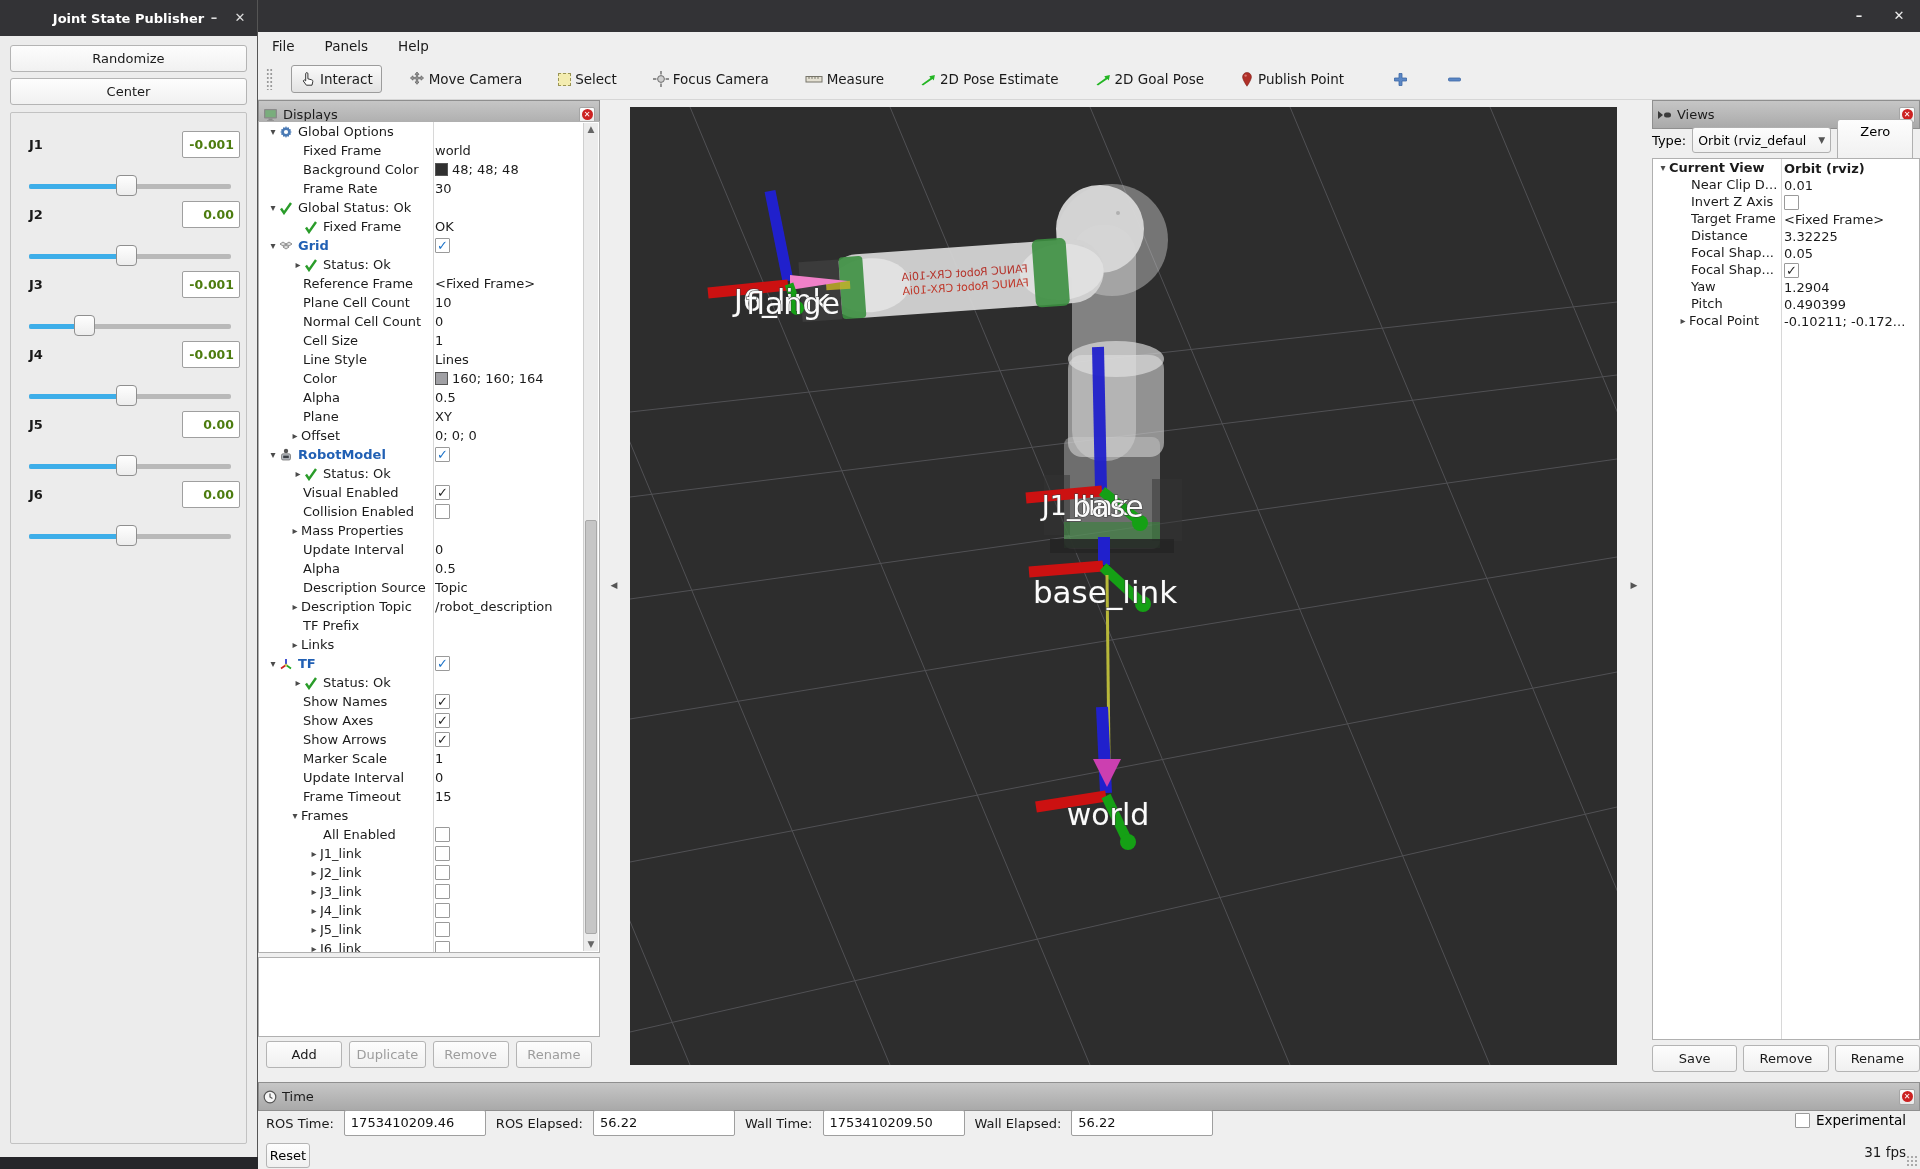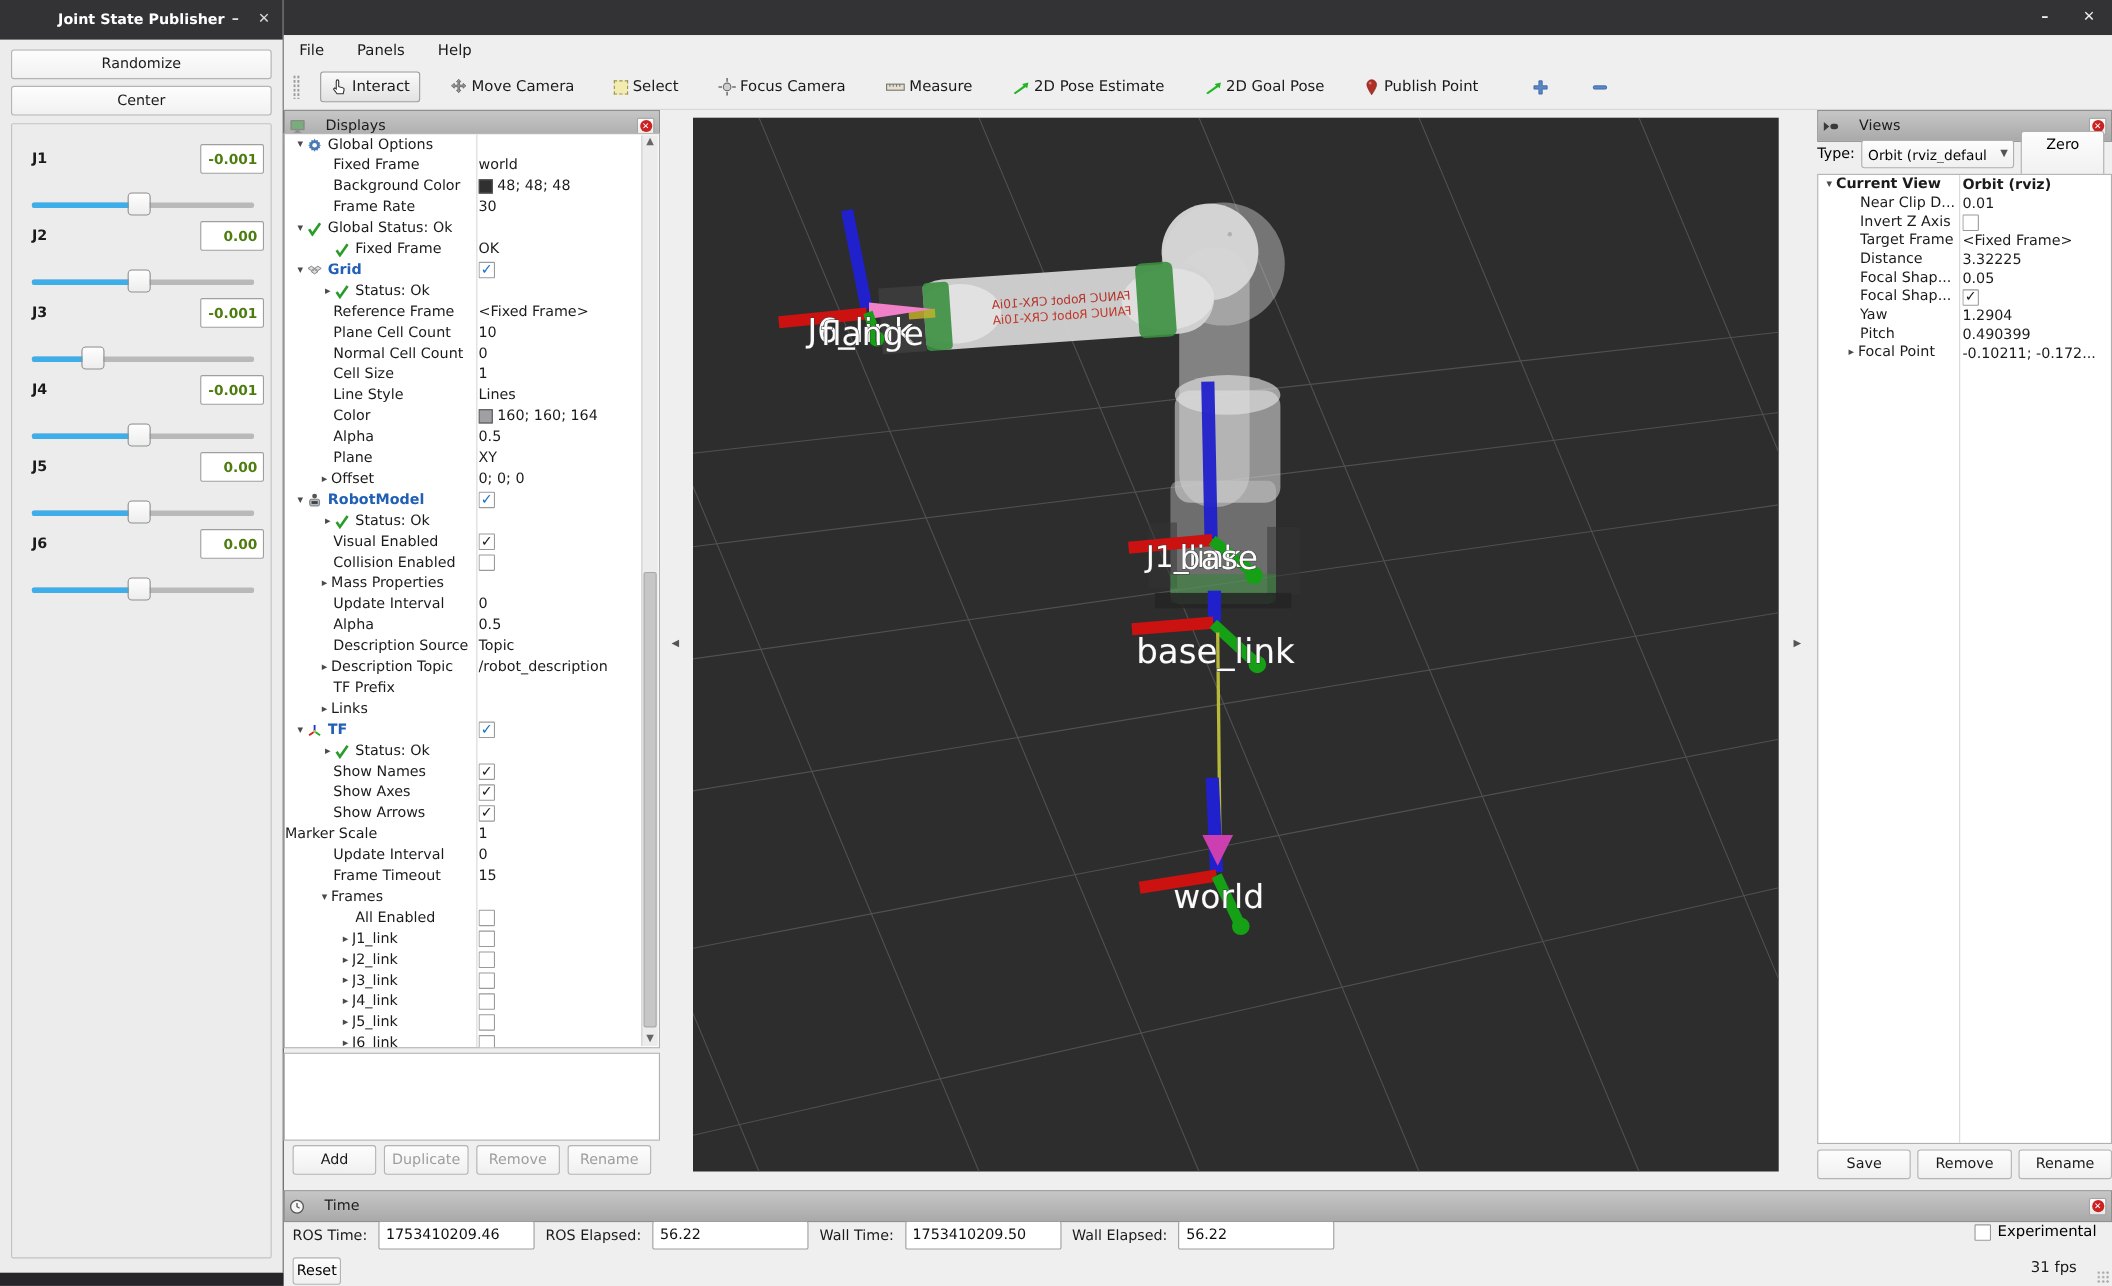--- a/index.html
+++ b/index.html
@@ -37,21 +37,21 @@
     display:flex;align-items:center;padding-left:8px;gap:18px;font-size:13.5px;color:#1a1a1a;}
   .drag-dots{width:7px;height:22px;background-image:radial-gradient(#9a9a9a 1px,transparent 1.3px);background-size:3.5px 4px;}
   .tool-btn{display:flex;align-items:center;gap:4px;padding:5px 8px;border:1px solid transparent;border-radius:3px;}
   .tool-btn.selected{background:linear-gradient(#fafafa,#e2e2e2);border:1px solid #9c9c9c;}
   .tool-btn svg,.tool-btn .sel-box{flex:none;}
   .sel-box{width:13px;height:13px;background:#f3ecb0;border:1px dashed #9a9454;}
   .small-tool{width:26px;height:26px;display:flex;align-items:center;justify-content:center;border-radius:3px;}
 
   
   .panel-title{height:29px;background:linear-gradient(#c6c6c6,#a9a9a9);border:1px solid #8f8f8f;
-    display:flex;align-items:center;padding:0 4px;font-size:13px;color:#1c1c1c;gap:18px;}
+    display:flex;align-items:center;padding:0 4px;font-size:13px;color:#1c1c1c;gap:5px;}
   .panel-title .grow{flex:1;}
   .panel-close{width:16px;height:16px;background:linear-gradient(#fefefe,#e8e8e8);border:1px solid #a5a5a5;border-radius:2px;
     display:flex;align-items:center;justify-content:center;}
   .panel-close i{width:11px;height:11px;border-radius:50%;background:#cc2222;color:#fff;font-style:normal;
     font-size:8px;line-height:11px;text-align:center;font-weight:bold;display:block;}
 
   
   #displays{position:absolute;left:258px;top:100px;width:342px;}
   #disp-tree{position:absolute;left:0;top:21px;width:342px;height:832px;background:#fff;border:1px solid #b0b0b0;overflow:hidden;}
   .col-sep{position:absolute;top:0;bottom:0;width:1px;background:#d8d8d8;}
@@ -91,21 +91,21 @@
   #views-buttons{position:absolute;left:0;top:945px;width:268px;height:27px;display:flex;gap:6px;}
 
   
   #time{position:absolute;left:258px;top:1082px;right:0;height:87px;background:#efefef;}
   #time-fields{position:absolute;left:8px;top:27px;height:28px;display:flex;align-items:center;gap:10px;font-size:13px;color:#1a1a1a;}
   .time-input{width:142px;height:26px;background:#fff;border:1px solid #9f9f9f;border-radius:2px;
     font-size:13px;line-height:24px;padding-left:6px;color:#111;white-space:nowrap;overflow:hidden;}
   #time-reset{position:absolute;left:8px;top:61px;width:44px;height:25px;background:linear-gradient(#fdfdfd,#f0f0f0);
     border:1px solid #b4b4b4;border-radius:3px;font-size:13px;text-align:center;line-height:23px;}
   #time-exp{position:absolute;right:14px;top:30px;display:flex;align-items:center;gap:6px;font-size:13.5px;}
-  #time-fps{position:absolute;right:32px;top:62px;font-size:13.5px;color:#1a1a1a;}
+  #time-fps{position:absolute;right:14px;top:62px;font-size:13.5px;color:#1a1a1a;}
   #grip{position:absolute;right:2px;bottom:2px;width:12px;height:12px;
     background-image:radial-gradient(#aaa 1px,transparent 1.2px);background-size:4px 4px;}
 
   svg text{font-family:"DejaVu Sans","Liberation Sans",sans-serif;}
 </style>
 </head>
 <body>
 
 <div id="jsp">
   <div id="jsp-titlebar">
@@ -546,21 +546,21 @@
             <span class="vtext"></span>
           </span>
         </div>
         <div class="tree-row" style="padding-left: 44px;">
           <span class="tr-name">Show Arrows</span>
           <span class="tr-val" style="left:176px;right:2px;">
             <span class="cbox on">✓</span>
             <span class="vtext"></span>
           </span>
         </div>
-        <div class="tree-row" style="">
+        <div class="tree-row" style="padding-left: 44px;">
           <span class="tr-name">Marker Scale</span>
           <span class="tr-val" style="left:176px;right:2px;">
             <span class="vtext">1</span>
           </span>
         </div>
         <div class="tree-row" style="padding-left: 44px;">
           <span class="tr-name">Update Interval</span>
           <span class="tr-val" style="left:176px;right:2px;">
             <span class="vtext">0</span>
           </span>

